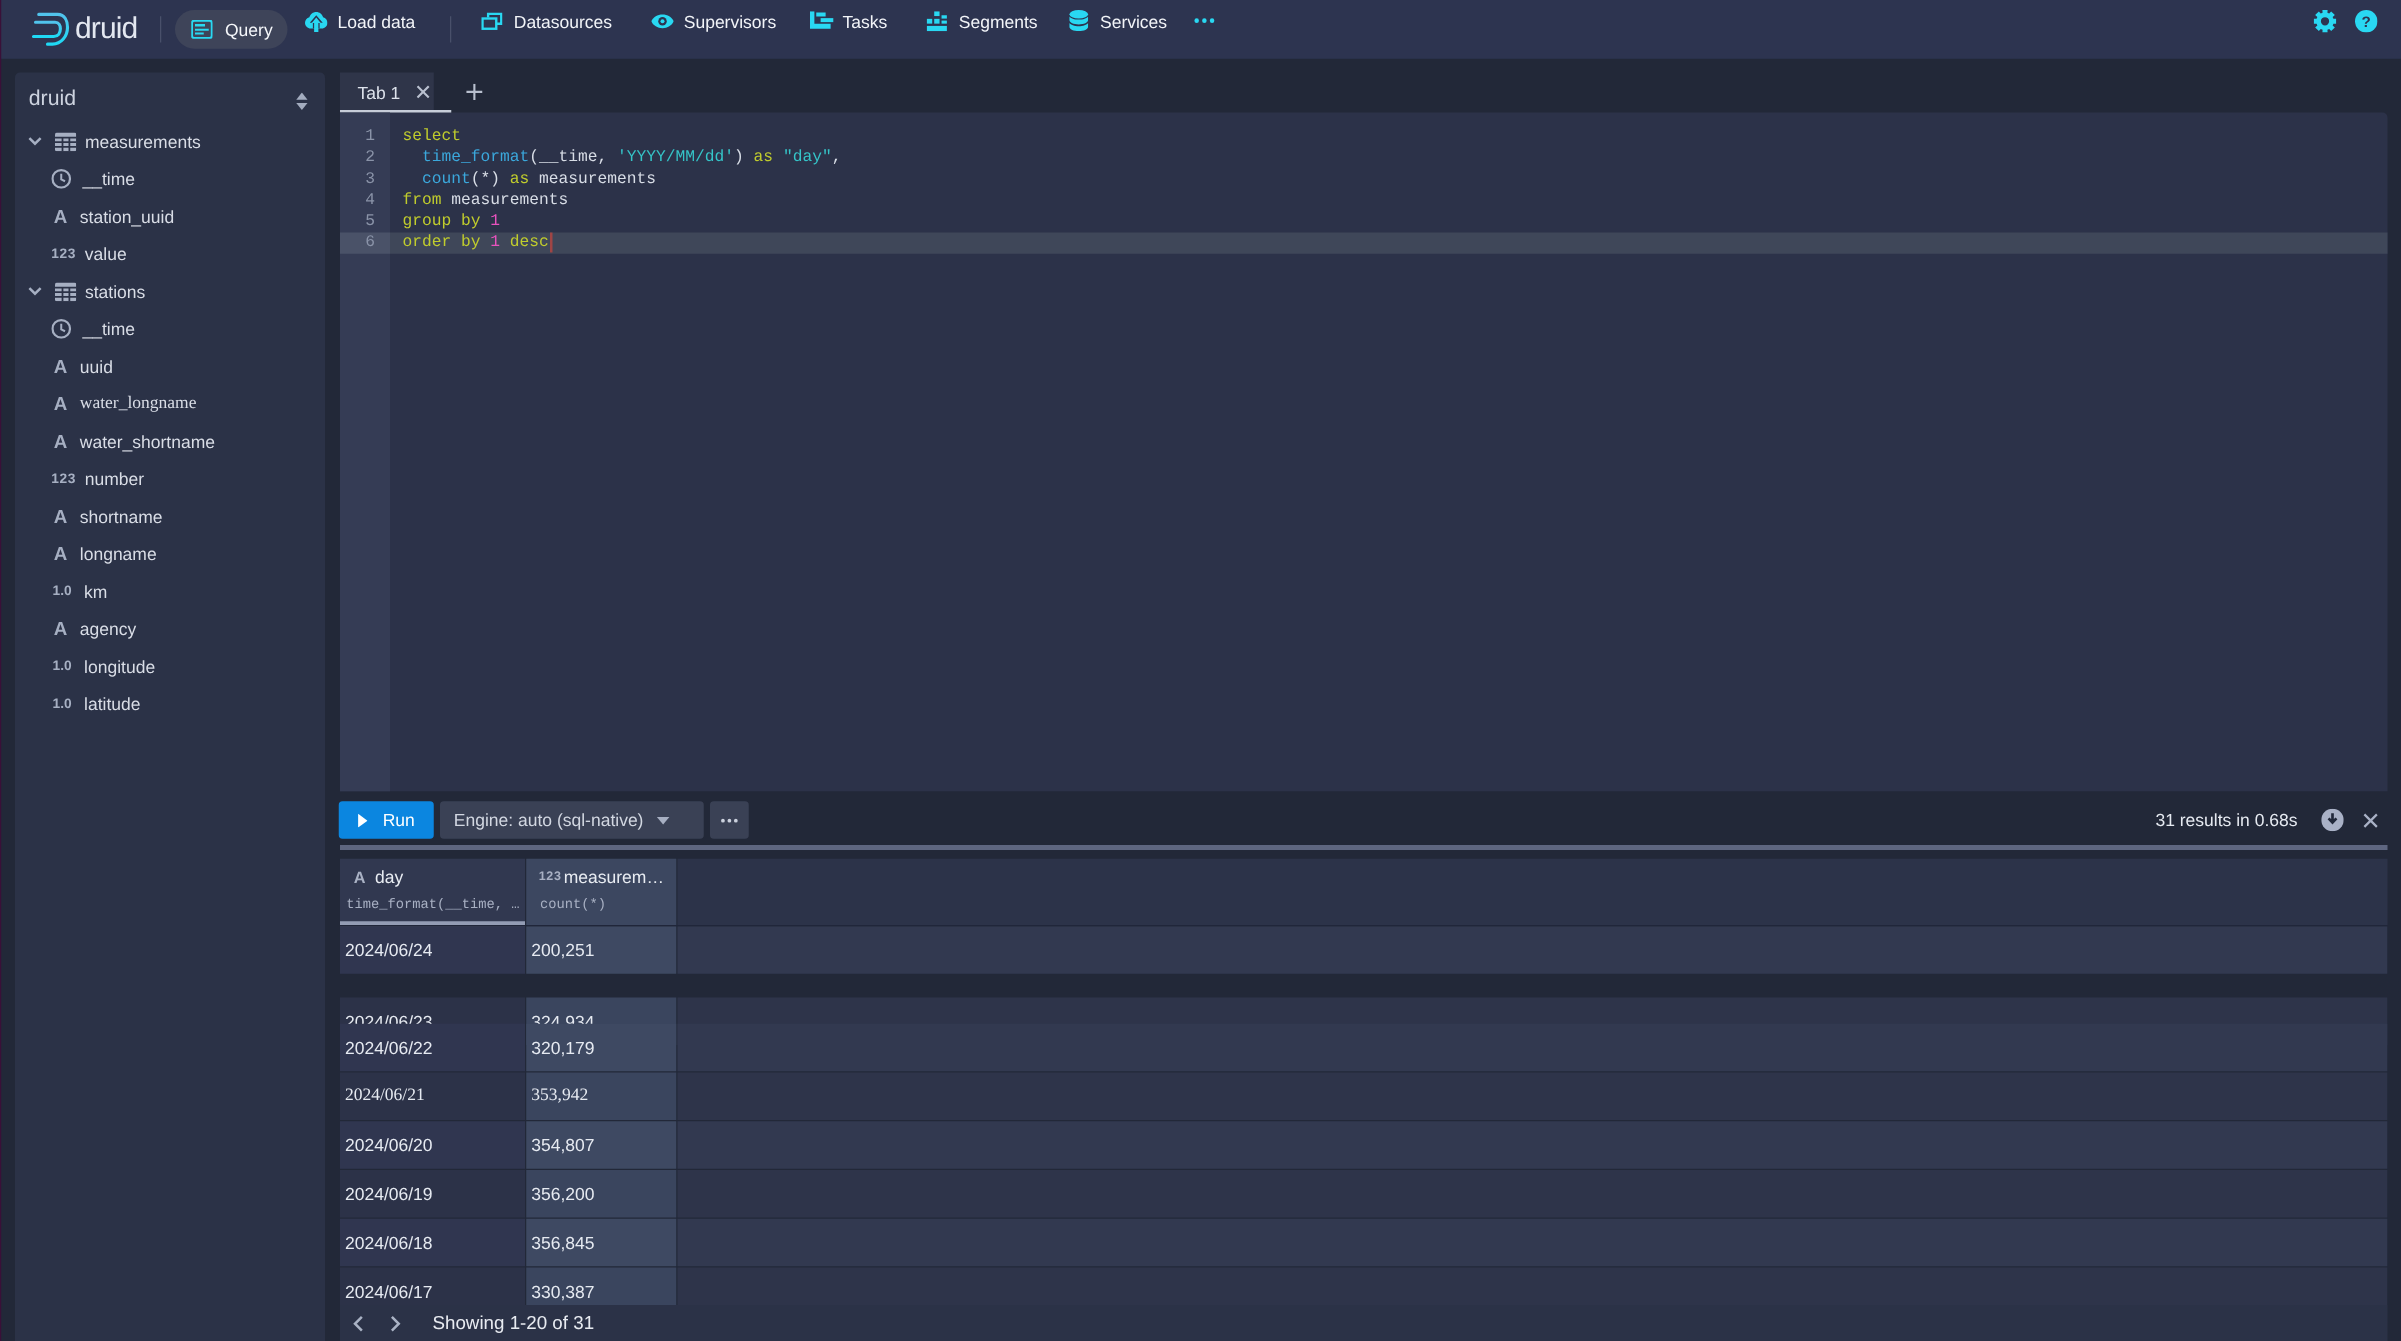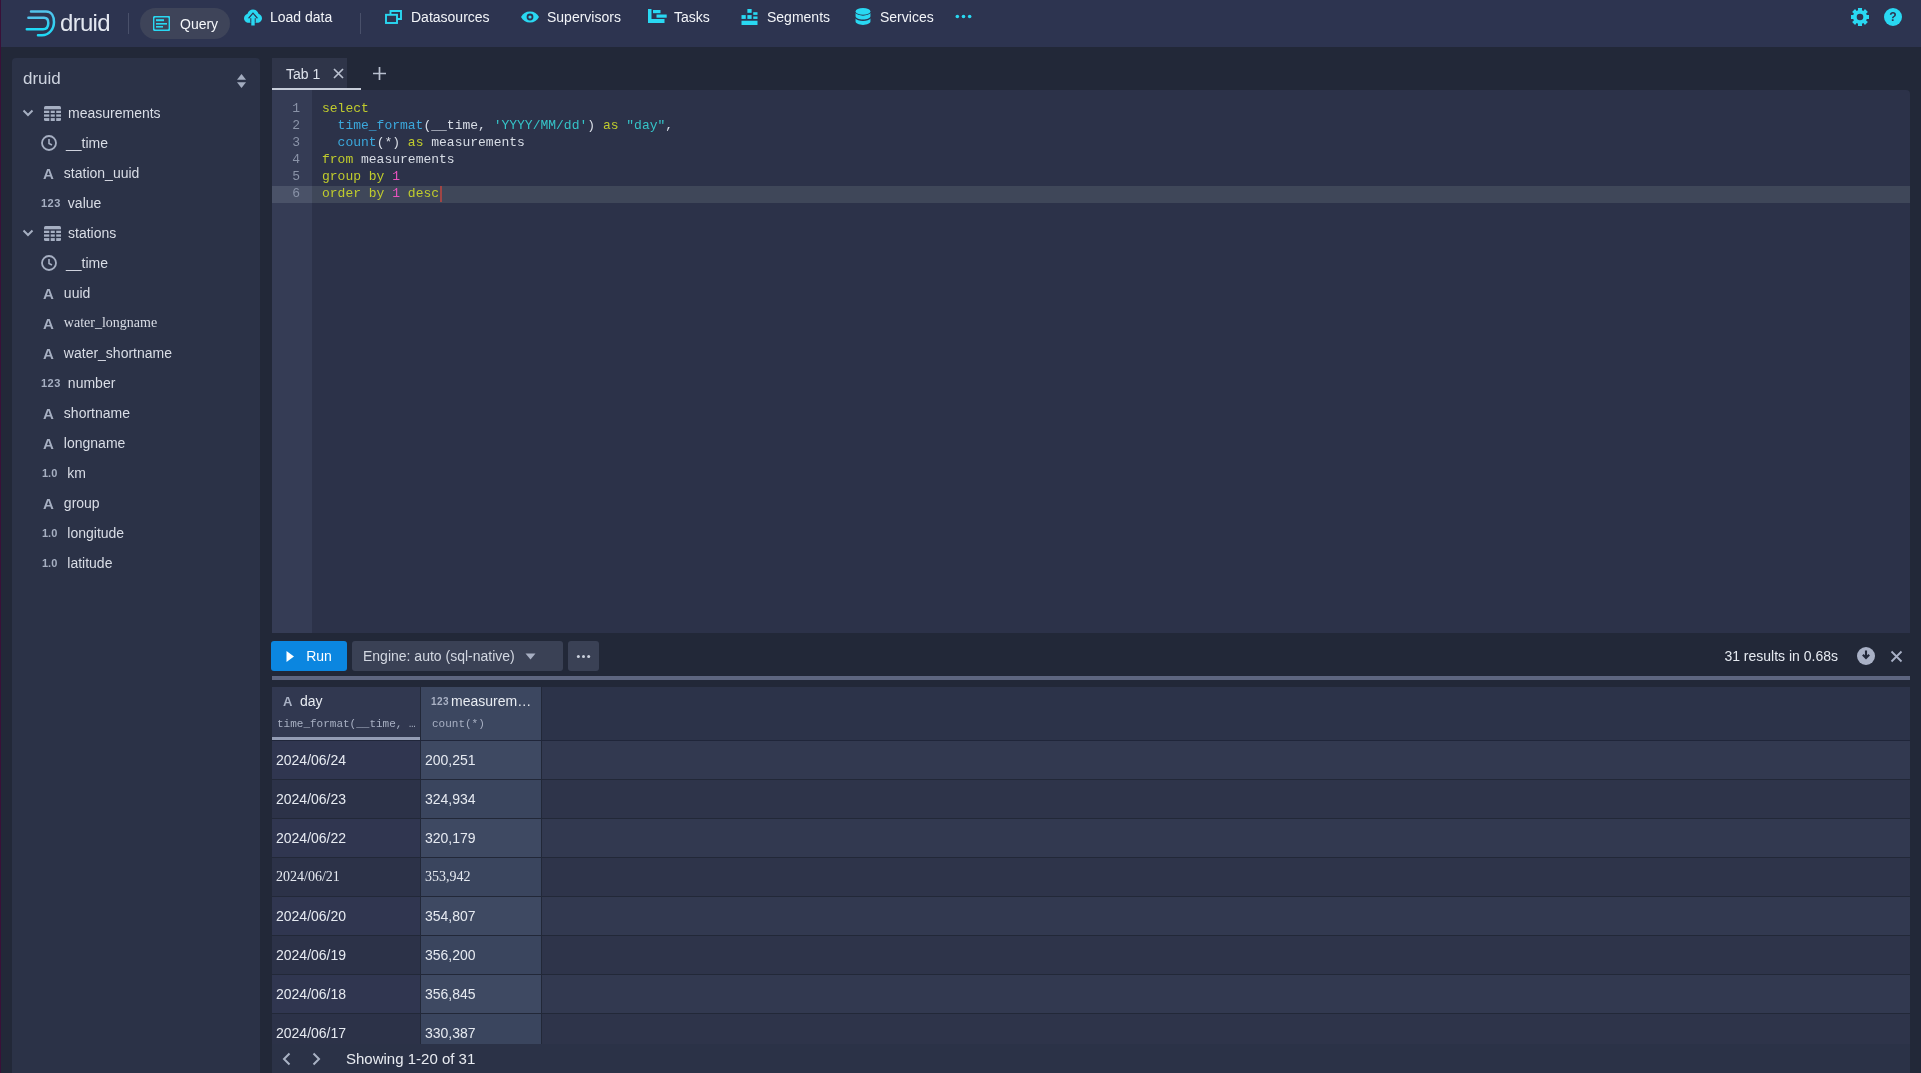--- a/index.html
+++ b/index.html
@@ -217,21 +217,21 @@
   <div class="trow" style="top:370px;">
       <span class="ticon" style="margin-left:31px;font-size:15px;font-weight:bold;">A</span>
       <span style="margin-left:10px;">longname</span>
     </div>
   <div class="trow" style="top:400px;">
       <span class="ticon" style="margin-left:30px;font-size:11px;font-weight:bold;">1.0</span>
       <span style="margin-left:10px;">km</span>
     </div>
   <div class="trow" style="top:430px;">
       <span class="ticon" style="margin-left:31px;font-size:15px;font-weight:bold;">A</span>
-      <span style="margin-left:10px;">group</span>
+      <span style="margin-left:10px;">agency</span>
     </div>
   <div class="trow" style="top:460px;">
       <span class="ticon" style="margin-left:30px;font-size:11px;font-weight:bold;">1.0</span>
       <span style="margin-left:10px;">longitude</span>
     </div>
   <div class="trow" style="top:490px;">
       <span class="ticon" style="margin-left:30px;font-size:11px;font-weight:bold;">1.0</span>
       <span style="margin-left:10px;">latitude</span>
     </div>
 </div>
@@ -302,21 +302,21 @@
 <div class="abs" style="left:542px;top:687px;width:1368px;height:53px;background:#2C3349;"></div>
 <div class="abs" style="left:272px;top:737px;width:148px;height:4px;background:#939CB4;"></div>
 <div class="abs" style="left:272px;top:740px;width:1638px;height:1px;background:#20263A;"></div>
 
 <div class="abs" style="left:272px;top:741px;width:1638px;height:303px;overflow:hidden;">
   <div class="rrow" style="top:0px;">
       <div class="c1" style="background:#303650;">2024/06/24</div>
       <div class="c2" style="background:#3E4962;">200,251</div>
       <div class="cr" style="background:#323950;"></div>
     </div>
-  <div class="rrow" style="top:39px;padding-left:17px;">
+  <div class="rrow" style="top:57px;padding-left:17px;">
       <div class="c1" style="background:#2C3248;">2024/06/23</div>
       <div class="c2" style="background:#3A455E;">324,934</div>
       <div class="cr" style="background:#2E344A;"></div>
     </div>
   <div class="rrow" style="top:78px;">
       <div class="c1" style="background:#303650;">2024/06/22</div>
       <div class="c2" style="background:#3E4962;">320,179</div>
       <div class="cr" style="background:#323950;"></div>
     </div>
   <div class="rrow" style="top:117px;font-family:Liberation Serif, serif;">

